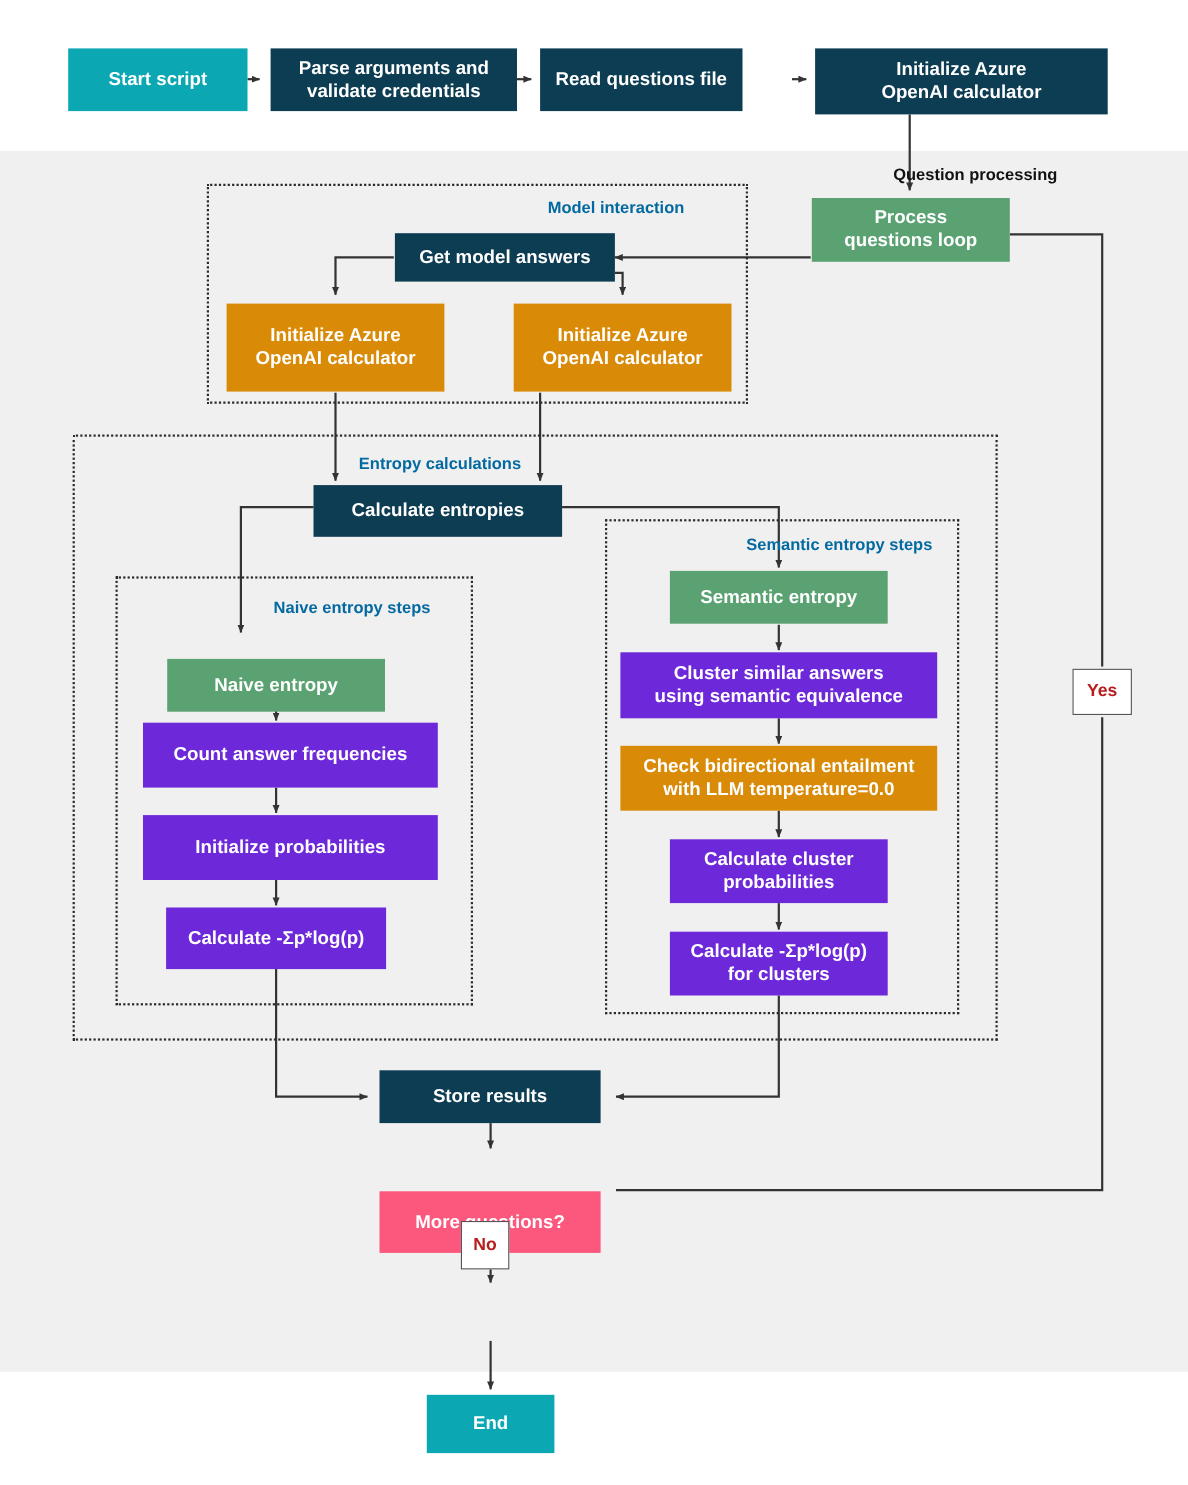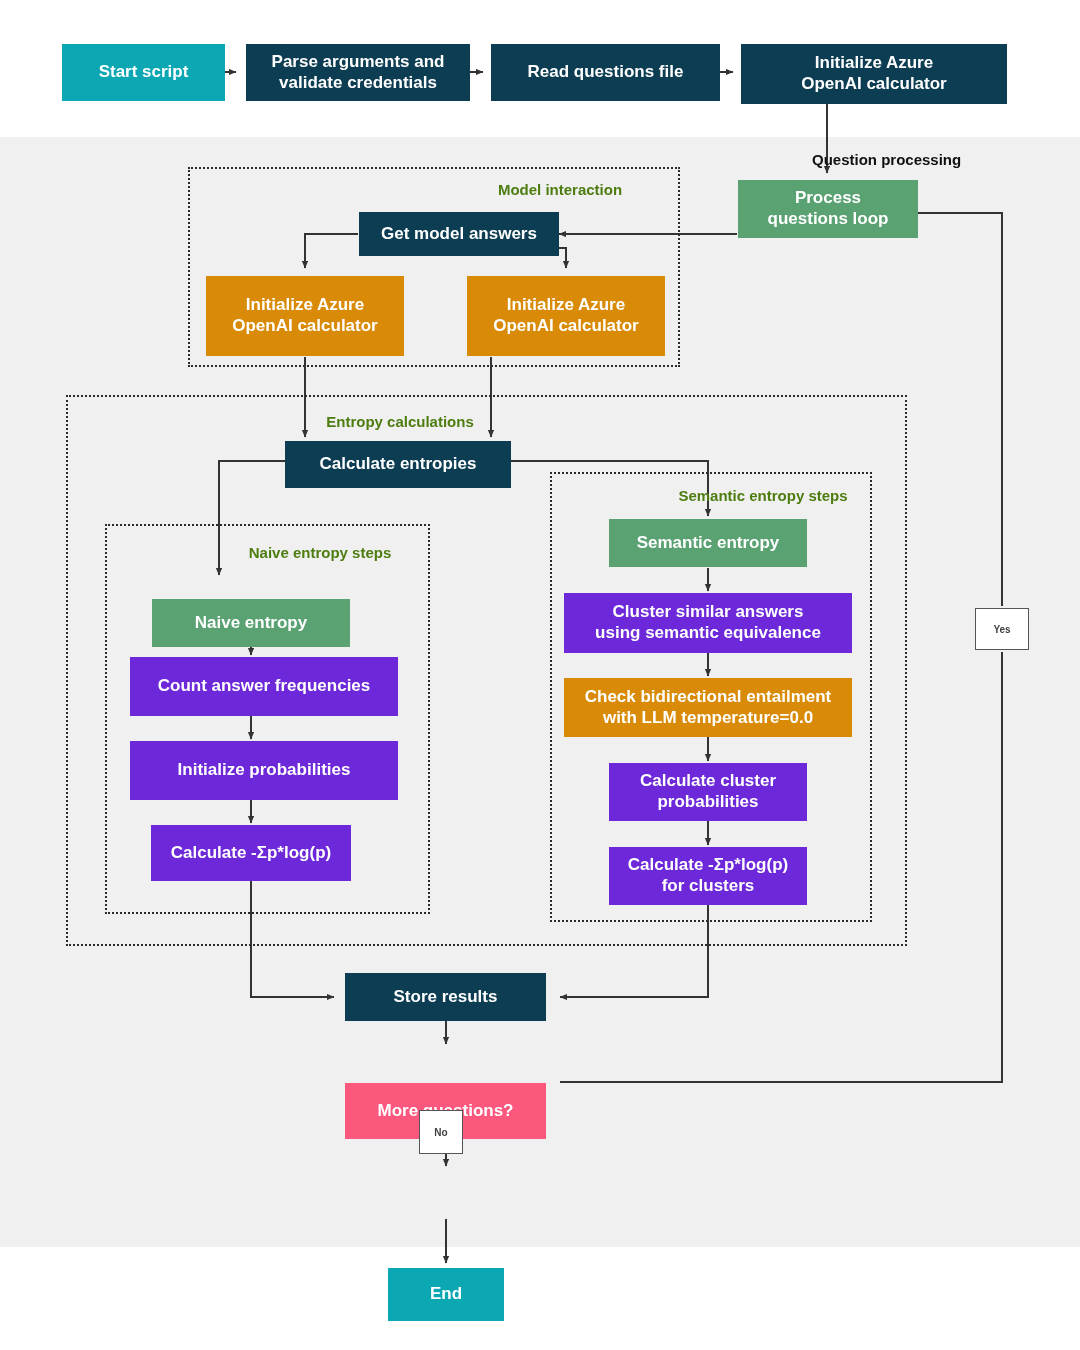--- a/index.html
+++ b/index.html
@@ -13,21 +13,21 @@
   .band{position:absolute;left:0;width:1080px;background:#f0f0f0;}
 
   .grp{
     position:absolute;
     border:2px dotted #2b2b2b;
     box-sizing:border-box;
     background:transparent;
   }
   .grp-label{
     position:absolute;
-    font-size:15px;font-weight:bold;color:#4d7c0f;
+    font-size:15px;font-weight:bold;color:#0369a1;
     white-space:nowrap;
     text-align:center;
   }
 
   .node{
     position:absolute;box-sizing:border-box;
     display:flex;align-items:center;justify-content:center;
     text-align:center;color:#ffffff;
     font-size:17px;font-weight:bold;line-height:1.22;
     padding:2px 6px;
@@ -36,21 +36,21 @@
   .n-teal{background:#0ba8b4;}
   .n-green{background:#5ba273;}
   .n-orange{background:#d98b08;}
   .n-purple{background:#6d28d9;}
   .n-pink{background:#fc577d;margin-top:36px;}
 
   .edge-label{
     position:absolute;box-sizing:border-box;
     background:#ffffff;border:1.5px solid #555555;
     display:flex;align-items:center;justify-content:center;
-    font-size:10px;font-weight:bold;color:#404040;
+    font-size:16px;font-weight:bold;color:#b91c1c;
   }
   .flow-label{
     position:absolute;
     font-size:15px;font-weight:bold;color:#111111;
     white-space:nowrap;
   }
   svg.wires{position:absolute;left:0;top:0;width:1080px;height:1350px;pointer-events:none;}
   .ln{stroke:#333333;stroke-width:2;fill:none;}
 </style>
 </head>
@@ -119,21 +119,21 @@
   <div class="grp-label" style="left:230px;top:544px;width:180px;">Naive entropy steps</div>
 
   <div class="grp" style="left:550px;top:472px;width:322px;height:450px;"></div>
   <div class="grp-label" style="left:668px;top:487px;width:190px;">Semantic entropy steps</div>
 
   <div class="node n-teal" style="left:62px;top:44px;width:163px;height:57px;">Start script</div>
 
   <div class="node n-dark" style="left:246px;top:44px;width:224px;height:57px;white-space:pre-line;">Parse arguments and
 validate credentials</div>
 
-  <div class="node n-dark" style="left:491px;top:44px;width:229px;height:57px;">Read questions file</div>
+  <div class="node n-dark" style="left:491px;top:44px;width:184px;height:57px;">Read questions file</div>
 
   <div class="node n-dark" style="left:741px;top:44px;width:266px;height:60px;white-space:pre-line;">Initialize Azure
 OpenAI calculator</div>
 
   <div class="node n-green" style="left:738px;top:180px;width:180px;height:58px;white-space:pre-line;">Process
 questions loop</div>
 
   <div class="node n-dark" style="left:359px;top:212px;width:200px;height:44px;">Get model answers</div>
 
   <div class="node n-orange" style="left:206px;top:276px;width:198px;height:80px;white-space:pre-line;">Initialize Azure

